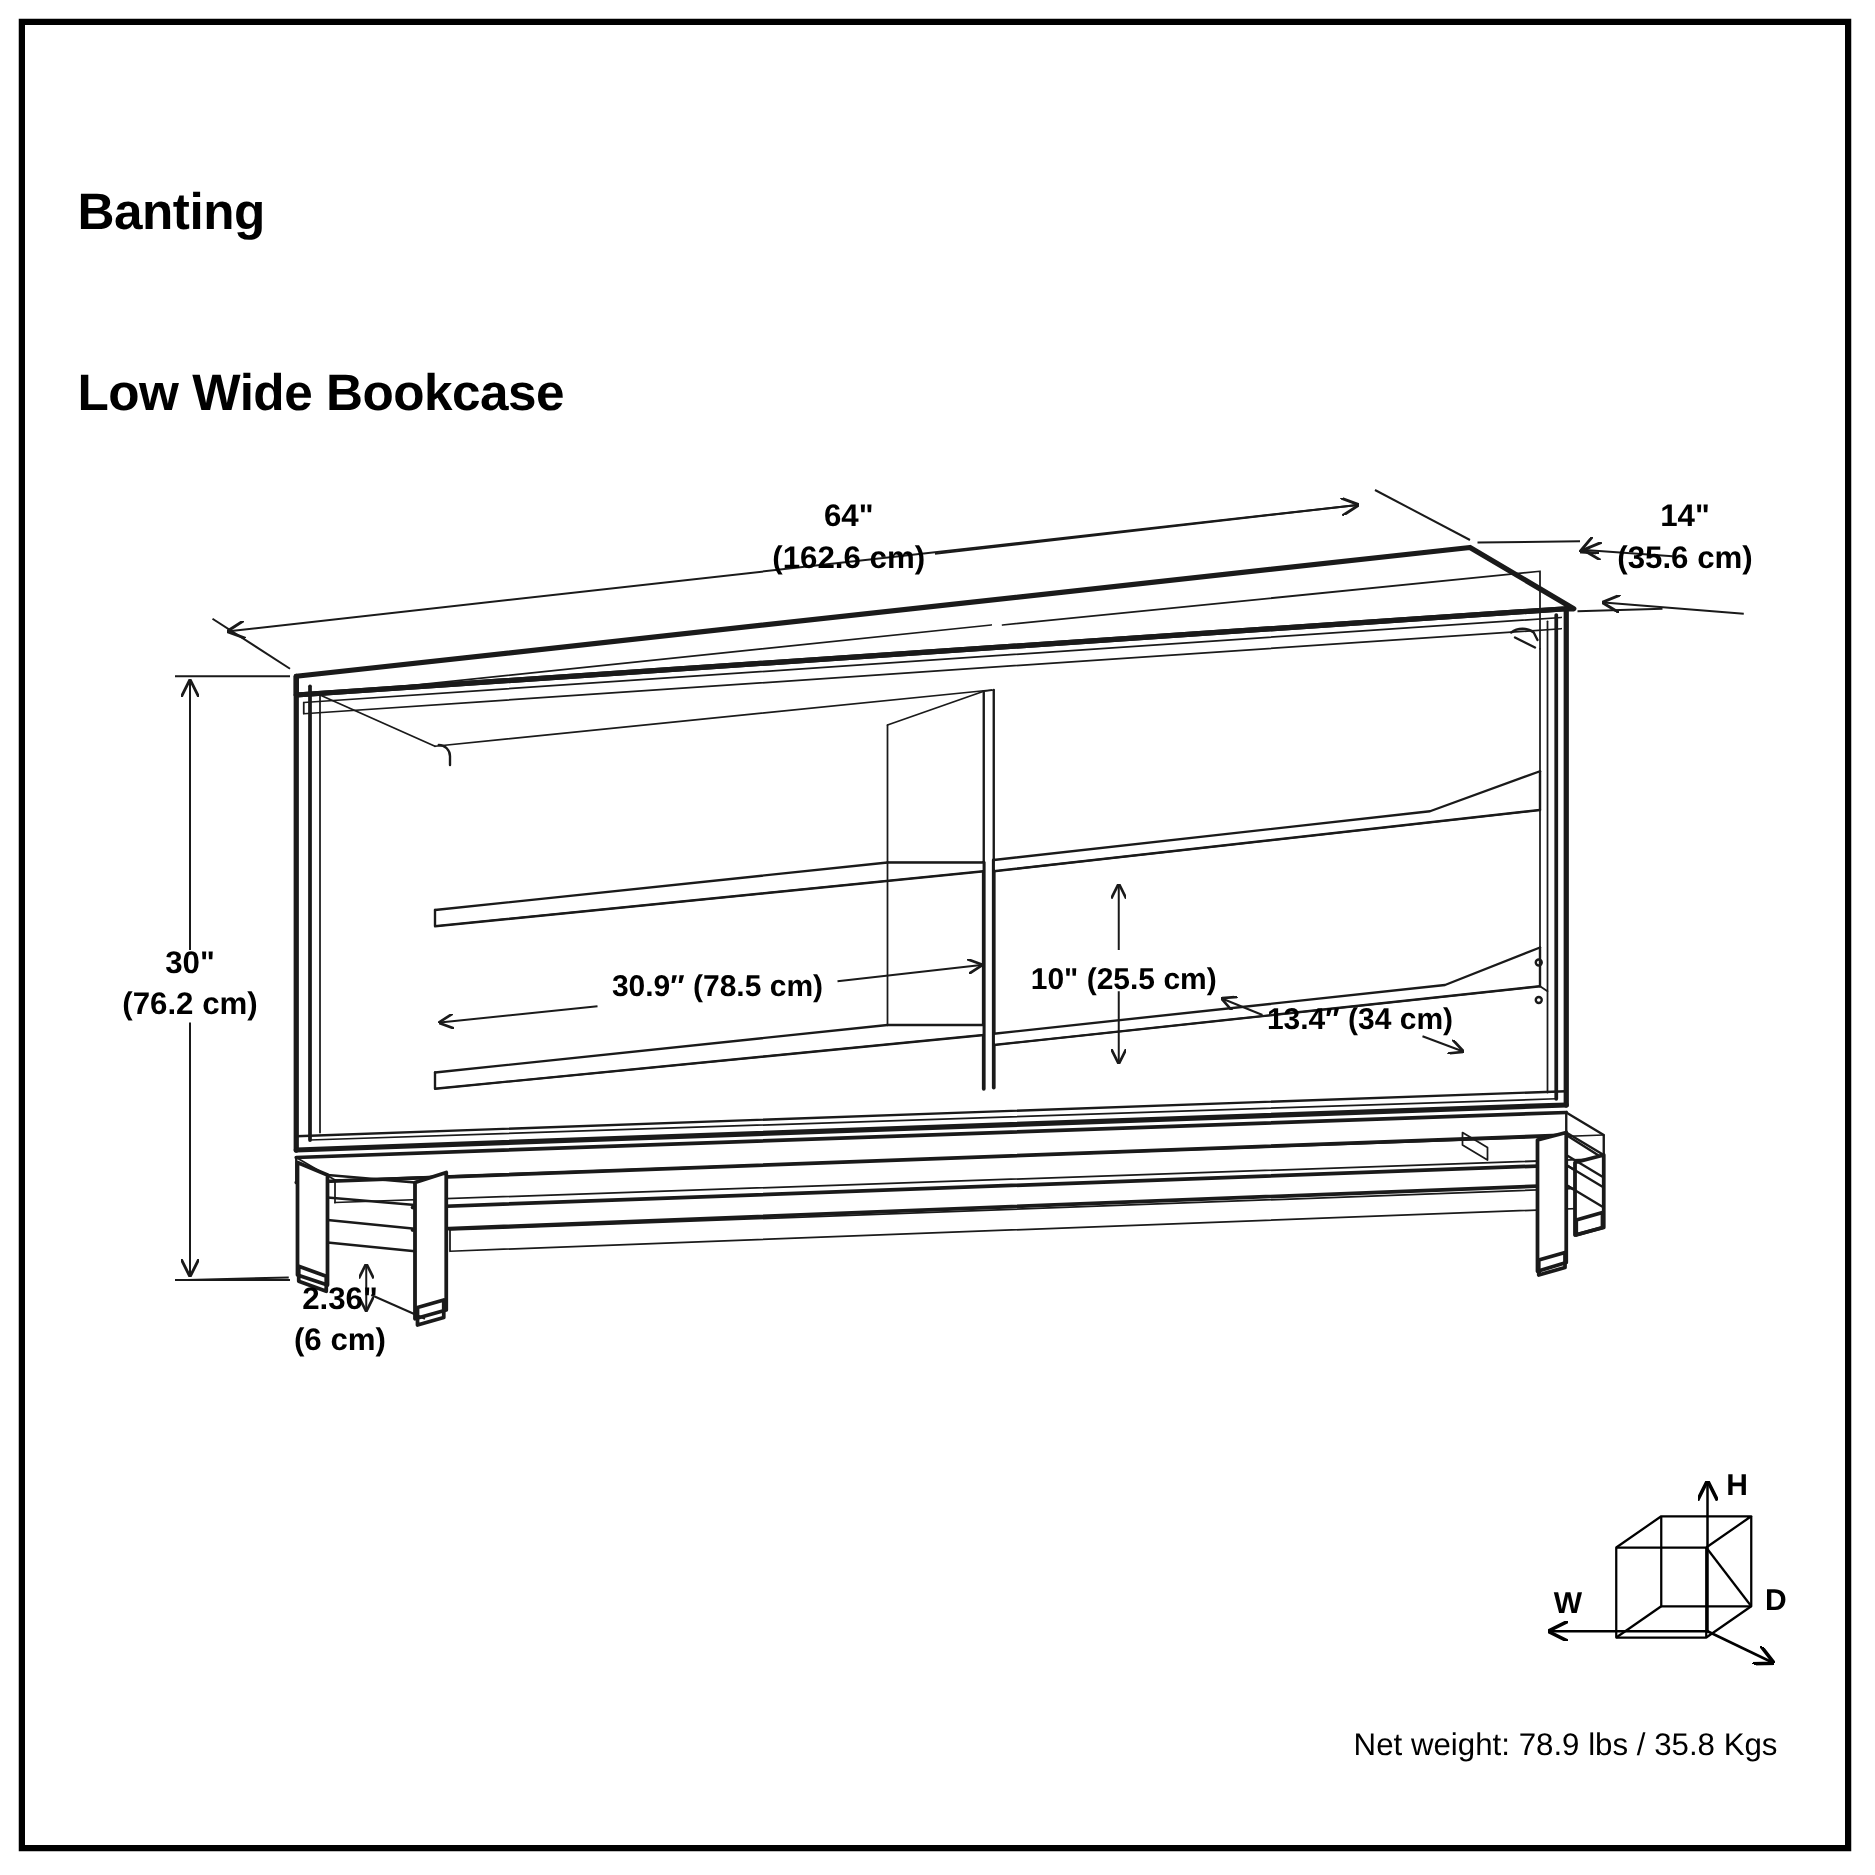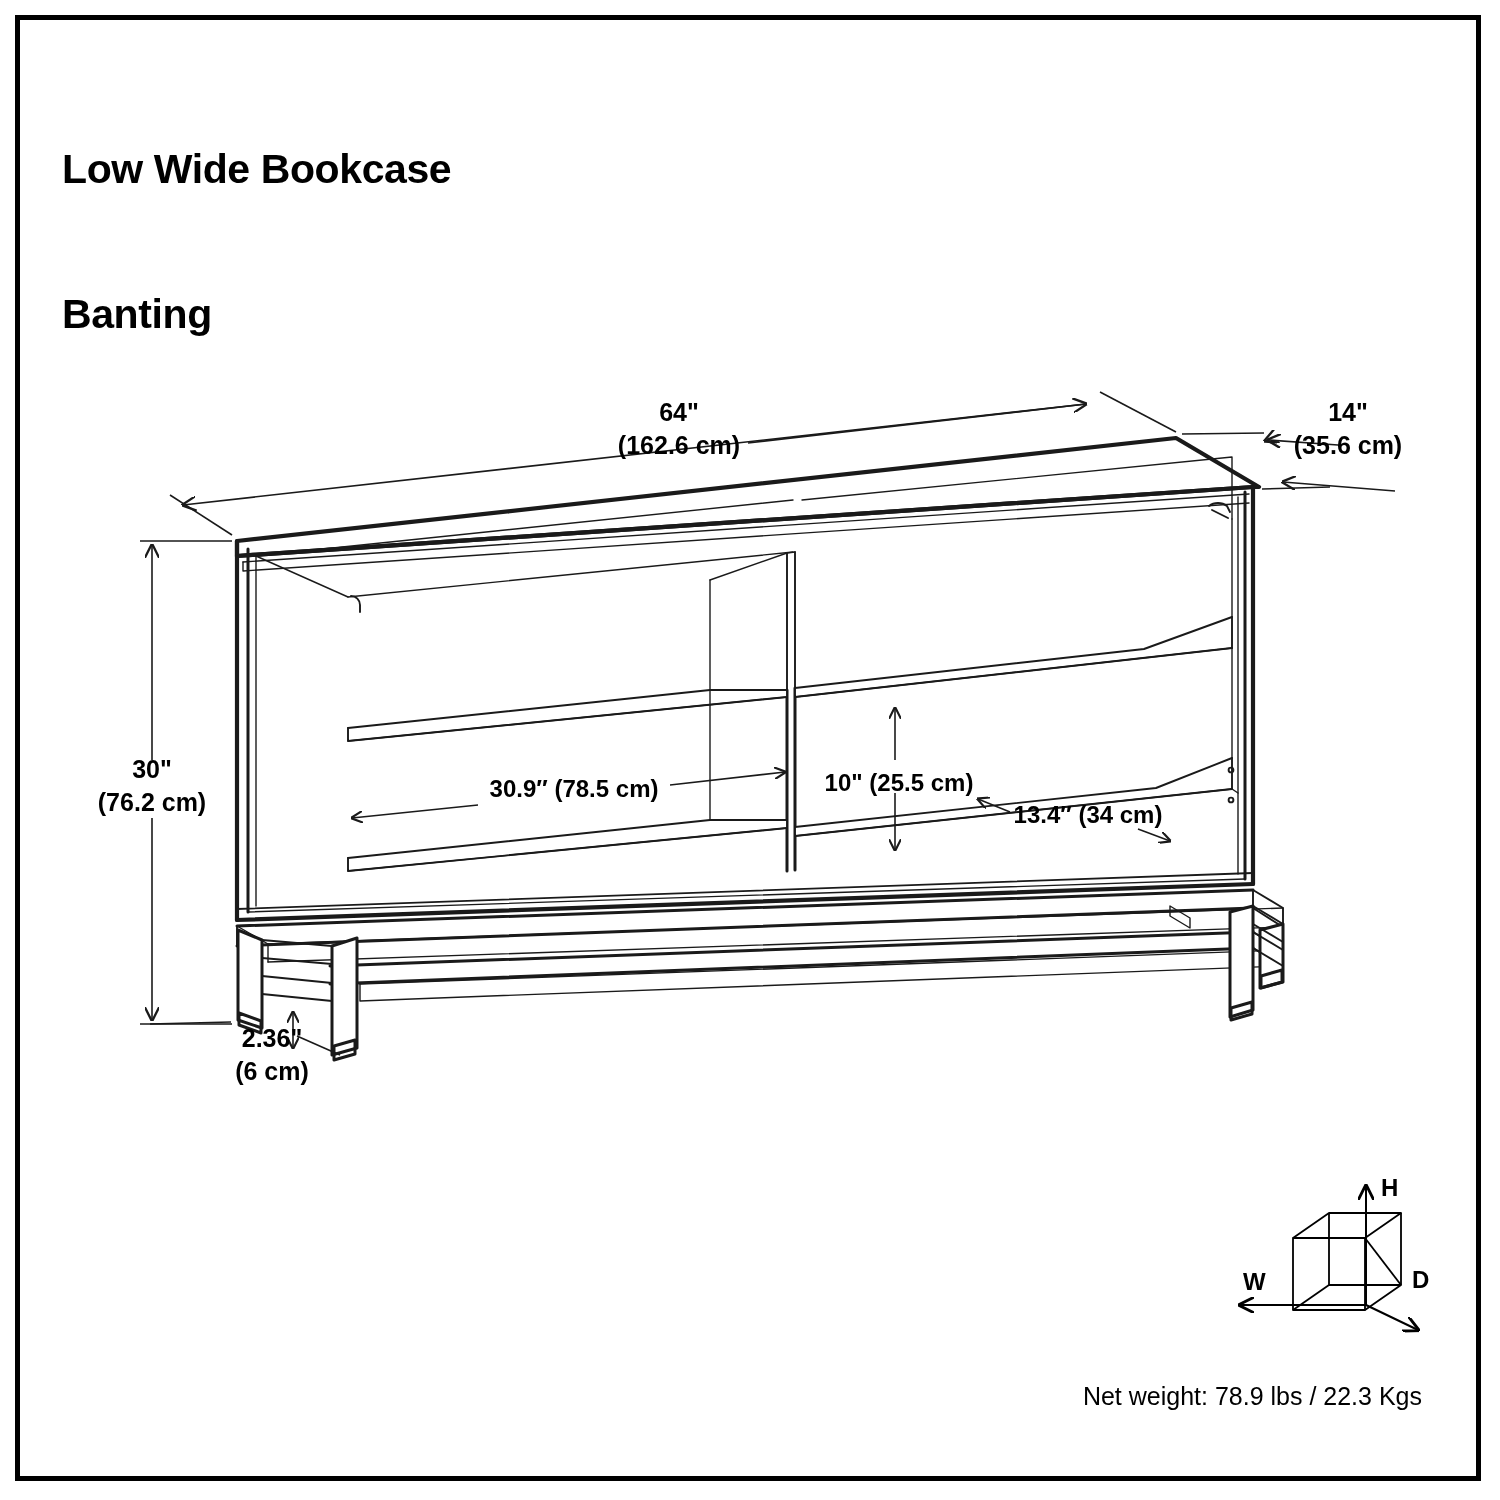--- a/index.html
+++ b/index.html
@@ -74,22 +74,22 @@
   .legendcube { fill: none; stroke: #000000; stroke-width: 1.8; stroke-linejoin: round; }
 </style>
 </head>
 <body>
 
 <div id="sheet">
 
   <div class="page-border"></div>
 
   <div id="title-block">
+    <span class="t-line">Banting</span>
     <span class="t-line">Low Wide Bookcase</span>
-    <span class="t-line">Banting</span>
   </div>
 
   <svg width="1500" height="1500" viewBox="0 0 1500 1500">
 
     <defs>
       <marker id="ar" viewBox="0 0 10 10" refX="9" refY="5" markerWidth="9" markerHeight="9" orient="auto-start-reverse">
         <path d="M 0 0 L 10 5 L 0 10" fill="none" stroke="#1a1a1a" stroke-width="1.6"></path>
       </marker>
       <marker id="arS" viewBox="0 0 10 10" refX="9" refY="5" markerWidth="7.5" markerHeight="7.5" orient="auto-start-reverse">
         <path d="M 0 0 L 10 5 L 0 10" fill="none" stroke="#1a1a1a" stroke-width="1.8"></path>
@@ -334,16 +334,16 @@
       <text class="legendtext" x="1243" y="1290">W</text>
 
       <path class="legendline" d="M 1366,1305 L 1418,1330" marker-end="url(#arL)"></path>
       <text class="legendtext" x="1412" y="1288">D</text>
     </g>
 
   </svg>
 
   <div id="netweight">
     <span class="nw-label">Net weight:</span>
-    <span class="nw-value">78.9 lbs / 22.3 Kgs</span>
+    <span class="nw-value">78.9 lbs / 35.8 Kgs</span>
   </div>
 
 </div>
 
 </body></html>

